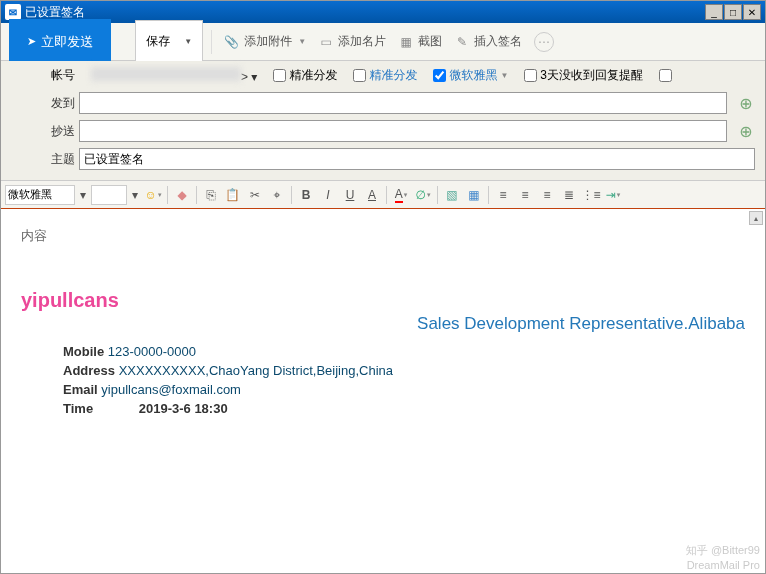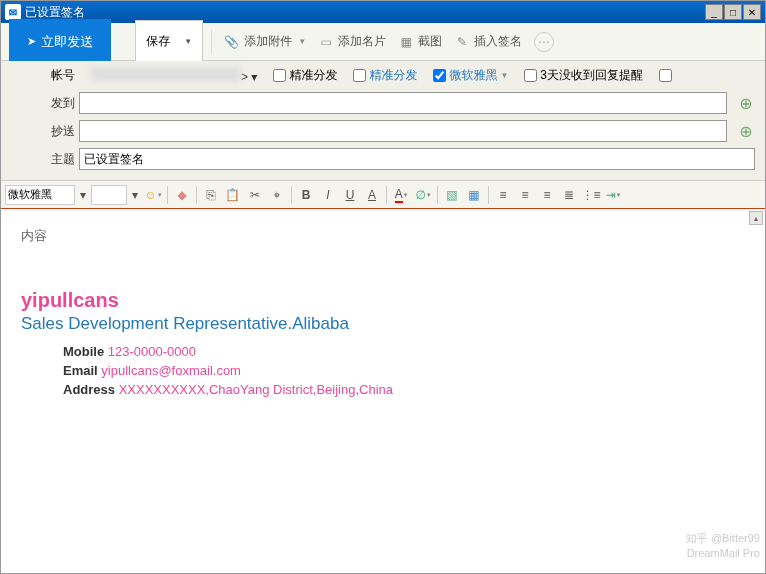--- a/index.html
+++ b/index.html
@@ -37,26 +37,26 @@
 .fmt-bar { background: #f5f4ef; border-bottom: 1px solid #c2410c; height: 28px; display: flex; align-items: center; padding: 0 4px; gap: 2px; }
 .fmt-select { height: 20px; border: 1px solid #ccc; background: #fff; font-size: 11px; padding: 0 2px; }
 .fmt-select.font { width: 70px; }
 .fmt-select.size { width: 36px; }
 .fbtn { width: 20px; height: 20px; display: flex; align-items: center; justify-content: center; cursor: pointer; color: #555; font-size: 12px; }
 .fsep { width: 1px; height: 18px; background: #ccc; margin: 0 2px; }
 .fbtn .dd { font-size: 7px; margin-left: 1px; color: #888; }
 .body-area { flex: 1; background: #fff; position: relative; overflow: auto; padding: 18px 20px; font-size: 13px; color: #666; }
 .body-area .scroll-up { position: absolute; right: 2px; top: 2px; width: 14px; height: 14px; background: #e8e8e8; border: 1px solid #bbb; font-size: 8px; display: flex; align-items: center; justify-content: center; }
 .sig-name { color: #ec4899; font-size: 20px; font-weight: bold; margin-top: 44px; }
-.sig-title { color: #2478b8; font-size: 17px; margin-top: 2px; }
+.sig-title { color: #2478b8; font-size: 17px; margin-top: 2px; text-align: right; }
 .sig-row { margin-top: 10px; font-size: 13px; }
 .sig-row .k { color: #333; font-weight: bold; padding-left: 42px; }
-.sig-row .v { color: #ec4899; }
+.sig-row .v { color: #0c4a6e; }
 .sig-row + .sig-row { margin-top: 4px; }
-.watermarks { position: absolute; right: 6px; bottom: 14px; font-size: 11px; color: rgba(120,120,120,.4); text-align: right; line-height: 1.3; margin-left: 17px;}
+.watermarks { position: absolute; right: 6px; bottom: 2px; font-size: 11px; color: rgba(120,120,120,.4); text-align: right; line-height: 1.3; margin-left: 17px;}
 .wm1 { color: rgba(150,150,150,.5); }
 </style>
 </head>
 <body>
 
 <div class="window">
 
   <div class="titlebar">
     <div class="icon">✉</div>
     <div class="title">已设置签名</div>
@@ -181,21 +181,22 @@
     <div class="fbtn">⋮≡</div>
     <div class="fbtn" style="color:#4a8">⇥<span class="dd">▾</span></div>
   </div>
 
   <div class="body-area">
     <div class="scroll-up">▴</div>
     <div>内容</div>
     <div class="sig-name">yipullcans</div>
     <div class="sig-title">Sales Development Representative.Alibaba</div>
     <div class="sig-row"><span class="k">Mobile</span> <span class="v">123-0000-0000</span></div>
+    <div class="sig-row"><span class="k">Address</span> <span class="v">XXXXXXXXXX,ChaoYang District,Beijing,China</span></div>
     <div class="sig-row"><span class="k">Email</span> <span class="v">yipullcans@foxmail.com</span></div>
-    <div class="sig-row"><span class="k">Address</span> <span class="v">XXXXXXXXXX,ChaoYang District,Beijing,China</span></div>
+    <div class="sig-row"><span class="k">Time</span> <span class="k">2019-3-6 18:30</span></div>
   </div>
 </div>
 
 <div class="watermarks">
   <div class="wm1">知乎 @Bitter99</div>
   <div>DreamMail Pro</div>
 </div>
 
 </body></html>

